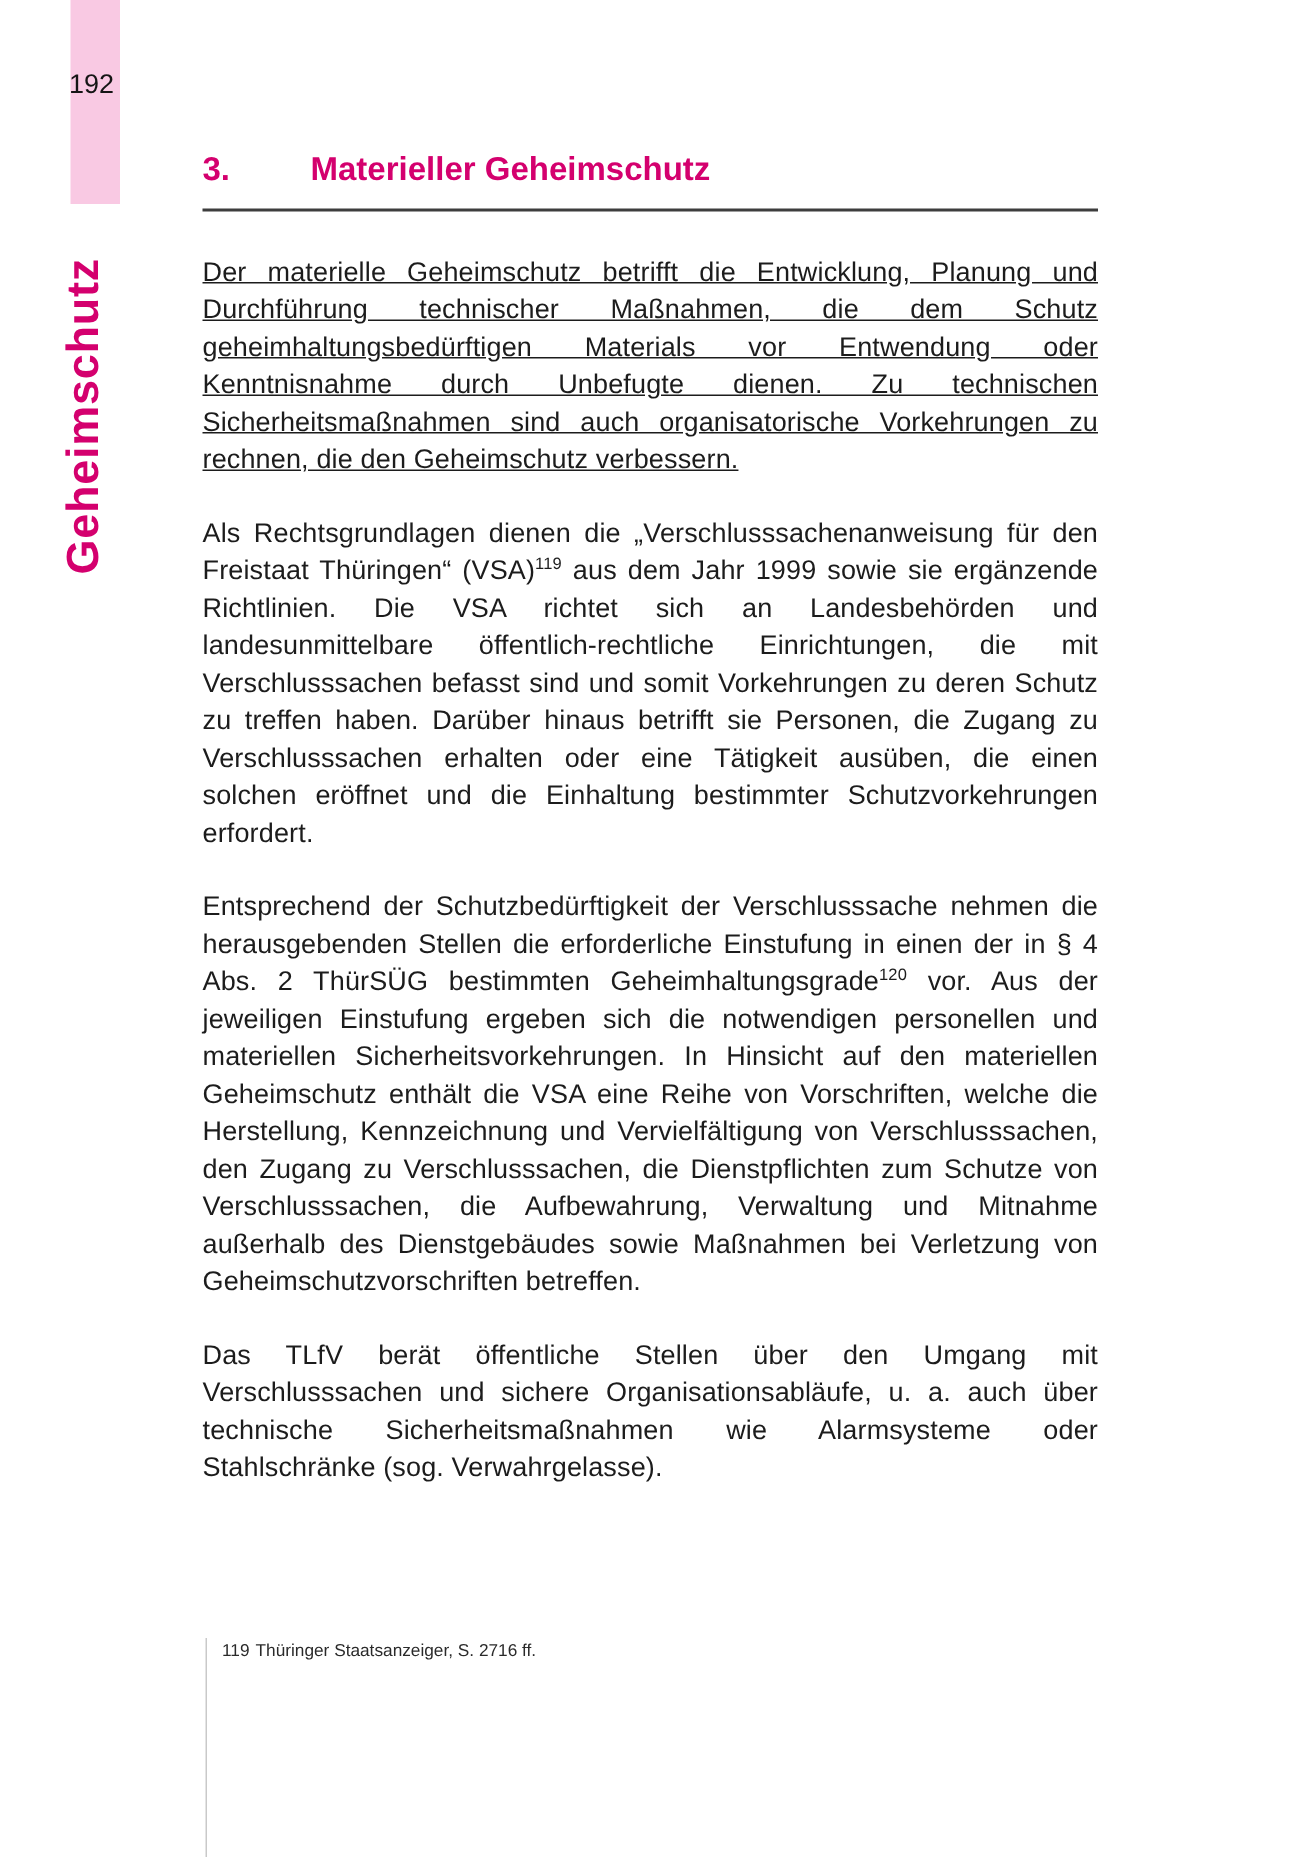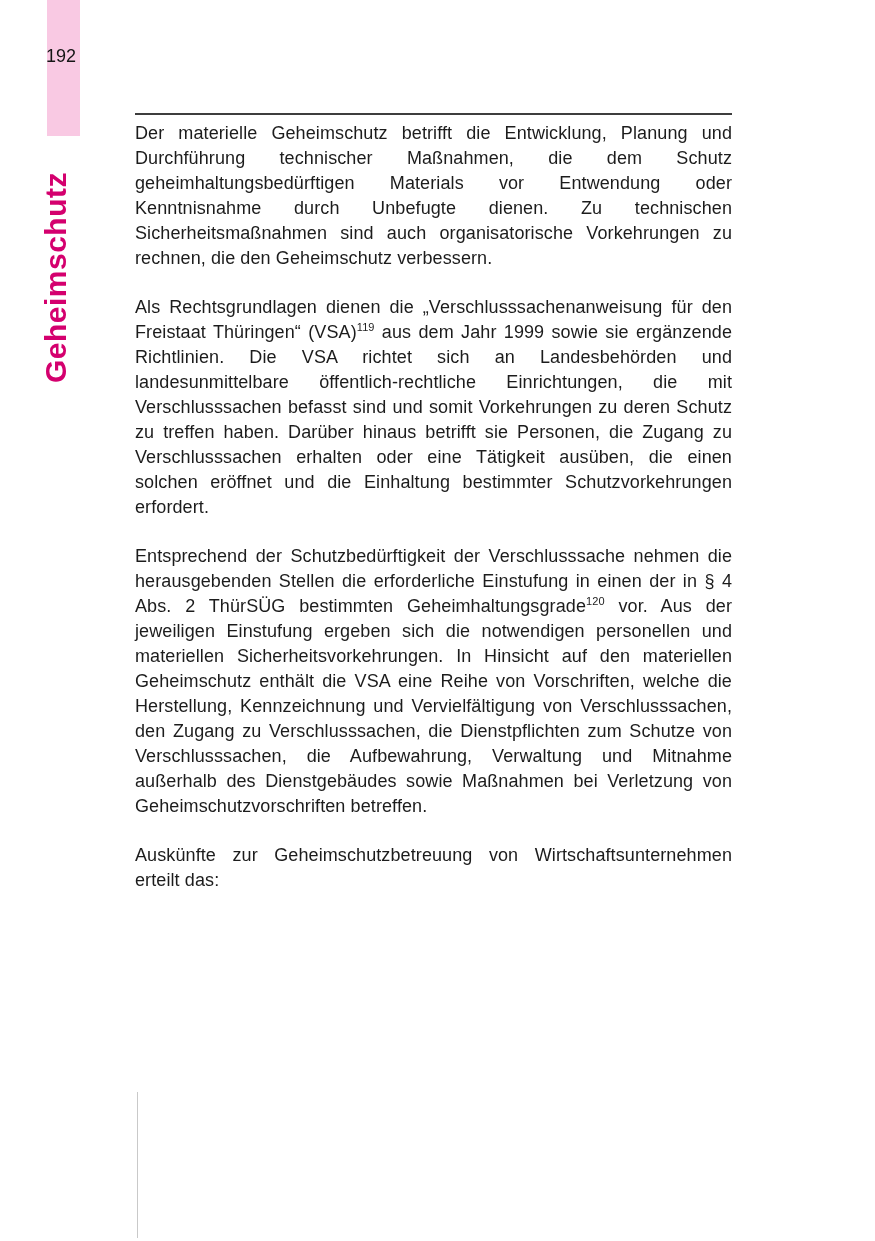--- a/index.html
+++ b/index.html
@@ -57,21 +57,21 @@
     background: #3d3d3d;
   }
   .content p {
     margin: 0 0 24px 0;
     font-size: 18px;
     line-height: 25px;
     color: #1c1c1c;
     text-align: justify;
     letter-spacing: 0.1px;
   }
-  .content p.first { margin-top: 6px; }
+  .content p.first { margin-top: 28px; text-decoration: underline; }
   .content p:last-child { margin-bottom: 0; }
   sup {
     font-size: 11px;
     line-height: 0;
     vertical-align: super;
   }
   .footnote-line {
     position: absolute;
     left: 137px; top: 1092px;
     width: 1px; height: 146px;
@@ -93,32 +93,34 @@
 <div>
 
   <div class="pink-block"></div>
 
   <div class="page-number">192</div>
 
   <div class="sidebar-label">Geheimschutz</div>
 
   <div class="content">
 
+    <h1 class="heading"><span class="hnum">3.</span><span class="htitle">Materieller Geheimschutz</span></h1>
 
     <div class="rule"></div>
 
     <p class="first">Der materielle Geheimschutz betrifft die Entwicklung, Planung und Durchführung technischer Maßnahmen, die dem Schutz geheimhaltungsbedürftigen Materials vor Entwendung oder Kenntnisnahme durch Unbefugte dienen. Zu technischen Sicherheitsmaßnahmen sind auch organisatorische Vorkehrungen zu rechnen, die den Geheimschutz verbessern.</p>
 
     <p><span>Als Rechtsgrundlagen dienen die „Verschlusssachenanweisung für den Freistaat Thüringen“ (VSA)</span><sup>119</sup><span> aus dem Jahr 1999 sowie sie ergänzende Richtlinien. Die VSA richtet sich an Landesbehörden und landesunmittelbare öffentlich-rechtliche Einrichtungen, die mit Verschlusssachen befasst sind und somit Vorkehrungen zu deren Schutz zu treffen haben. Darüber hinaus betrifft sie Personen, die Zugang zu Verschlusssachen erhalten oder eine Tätigkeit ausüben, die einen solchen eröffnet und die Einhaltung bestimmter Schutzvorkehrungen erfordert.</span></p>
 
     <p><span>Entsprechend der Schutzbedürftigkeit der Verschlusssache nehmen die herausgebenden Stellen die erforderliche Einstufung in einen der in § 4 Abs. 2 ThürSÜG bestimmten Geheimhaltungsgrade</span><sup>120</sup><span> vor. Aus der jeweiligen Einstufung ergeben sich die notwendigen personellen und materiellen Sicherheitsvorkehrungen. In Hinsicht auf den materiellen Geheimschutz enthält die VSA eine Reihe von Vorschriften, welche die Herstellung, Kennzeichnung und Vervielfältigung von Verschlusssachen, den Zugang zu Verschlusssachen, die Dienstpflichten zum Schutze von Verschlusssachen, die Aufbewahrung, Verwaltung und Mitnahme außerhalb des Dienstgebäudes sowie Maßnahmen bei Verletzung von Geheimschutzvorschriften betreffen.</span></p>
 
+    <p>Das TLfV berät öffentliche Stellen über den Umgang mit Verschlusssachen und sichere Organisationsabläufe, u. a. auch über technische Sicherheitsmaßnahmen wie Alarmsysteme oder Stahlschränke (sog. Verwahrgelasse).</p>
 
-    <p>Auskünfte zur Geheimschutzbetreuung von Wirtschaftsunternehmen erteilt das:</p>
 
   </div>
 
   <div class="footnote-line"></div>
 
   <div class="footnotes">
+    <div class="footnote"><span class="fn-num">119</span><span>Thüringer Staatsanzeiger, S. 2716 ff.</span></div>
   </div>
 
 </div>
 
 </body></html>

